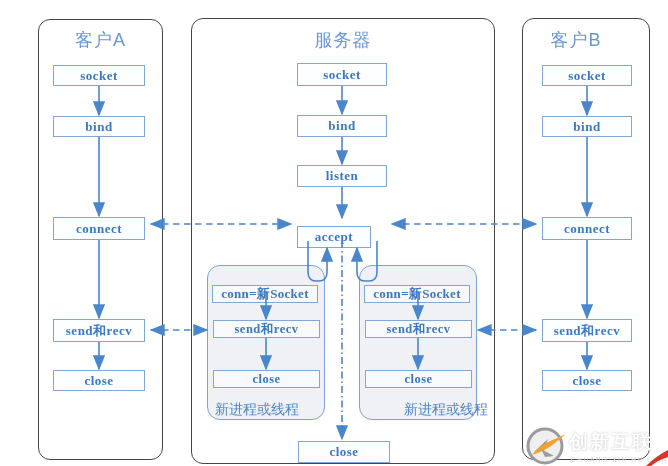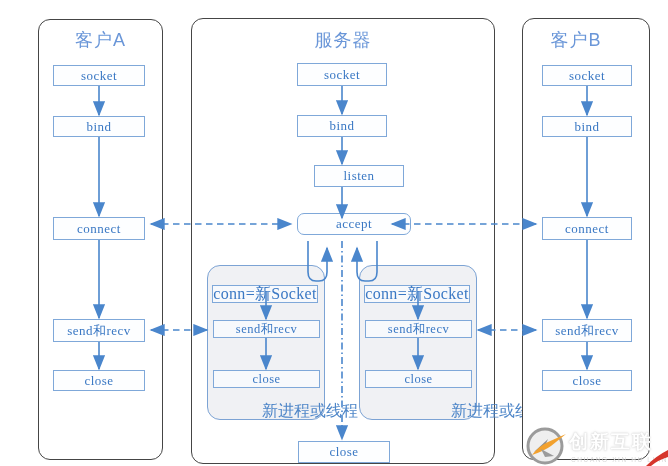--- a/index.html
+++ b/index.html
@@ -12,31 +12,31 @@
     position:absolute;border:1.6px solid #454545;border-radius:12px;background:#ffffff;
     box-sizing:border-box;
   }
   .col-title{
     position:absolute;font-family:"Liberation Sans", sans-serif;
     font-size:18px;color:#6a96d8;letter-spacing:1px;text-align:center;white-space:nowrap;
   }
   .box{
     position:absolute;border:1.2px solid #7fa8d9;background:#fdfeff;color:#3a78c4;
     font-size:13px;display:flex;align-items:center;justify-content:center;
-    box-sizing:border-box;white-space:nowrap;letter-spacing:.5px;
+    box-sizing:border-box;white-space:nowrap;letter-spacing:.5px;font-weight:bold;
   }
   .subcontainer{
     position:absolute;border:1.2px solid #7ca3d4;border-radius:13px;background:#f0f1f4;
     box-sizing:border-box;
   }
   .subbox{background:#f7f9fc;font-size:12.5px;}
-  .connbox{font-weight:400;font-size:16px;letter-spacing:.3px;margin-top:12px;}
+  .connbox{font-weight:700;font-size:13px;letter-spacing:.3px;margin-top:12px;}
   .subnote{
     position:absolute;font-family:"Liberation Sans", sans-serif;
-    font-size:16px;color:#4e86c8;white-space:nowrap;margin-left:47px;
+    font-size:14px;color:#4e86c8;white-space:nowrap;
   }
   svg.overlay{position:absolute;left:0;top:0;z-index:5;pointer-events:none;}
   .wm{position:absolute;z-index:9;}
   .wm-text{
     position:absolute;left:569px;top:429px;width:92px;
     font-family:"Liberation Sans", sans-serif;font-weight:bold;font-size:19px;
     color:#ffffff;letter-spacing:2px;white-space:nowrap;
     text-shadow:0 0 1px #c9c9c9,0 0 3px #d6d6d6;
   }
   .wm-sub{
@@ -55,22 +55,22 @@
   <div class="box" style="left:53px;top:65px;width:92px;height:21px;">socket</div>
   <div class="box" style="left:53px;top:116px;width:92px;height:21px;">bind</div>
   <div class="box" style="left:53px;top:217px;width:92px;height:23px;">connect</div>
   <div class="box" style="left:53px;top:319px;width:92px;height:23px;">send和recv</div>
   <div class="box" style="left:53px;top:370px;width:92px;height:21px;">close</div>
 
   <div class="container" style="left:191px;top:18px;width:304px;height:446px;"></div>
   <div class="col-title" style="left:191px;top:28px;width:304px;">服务器</div>
   <div class="box" style="left:297px;top:63px;width:90px;height:23px;">socket</div>
   <div class="box" style="left:297px;top:115px;width:90px;height:22px;">bind</div>
-  <div class="box" style="left:297px;top:165px;width:90px;height:22px;margin-left:17px;">listen</div>
-  <div class="box" style="left:297px;top:213px;width:114px;height:22px;border-radius:7px;">accept</div>
+  <div class="box" style="left:297px;top:165px;width:90px;height:22px;">listen</div>
+  <div class="box" style="left:297px;top:226px;width:74px;height:22px;">accept</div>
 
   <div class="subcontainer" style="left:207px;top:265px;width:118px;height:155px;"></div>
   <div class="box subbox connbox" style="left:212px;top:273px;width:106px;height:18px;">conn=新Socket</div>
   <div class="box subbox" style="left:213px;top:320px;width:107px;height:18px;">send和recv</div>
   <div class="box subbox" style="left:213px;top:370px;width:107px;height:18px;">close</div>
   <div class="subnote" style="left:215px;top:401px;">新进程或线程</div>
 
   <div class="subcontainer" style="left:359px;top:265px;width:118px;height:155px;"></div>
   <div class="box subbox connbox" style="left:364px;top:273px;width:106px;height:18px;">conn=新Socket</div>
   <div class="box subbox" style="left:365px;top:320px;width:107px;height:18px;">send和recv</div>

